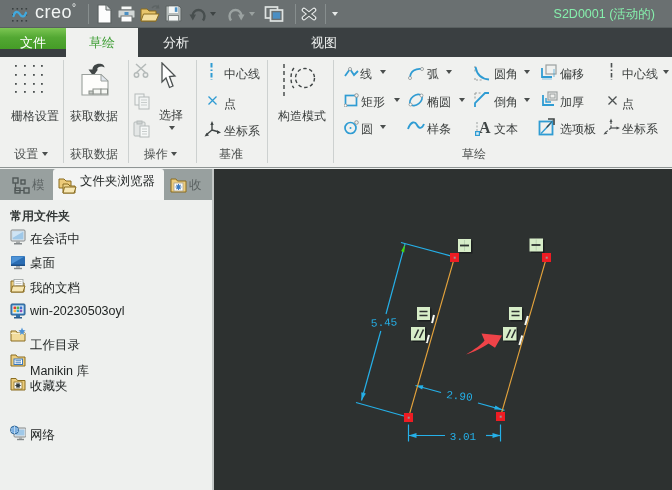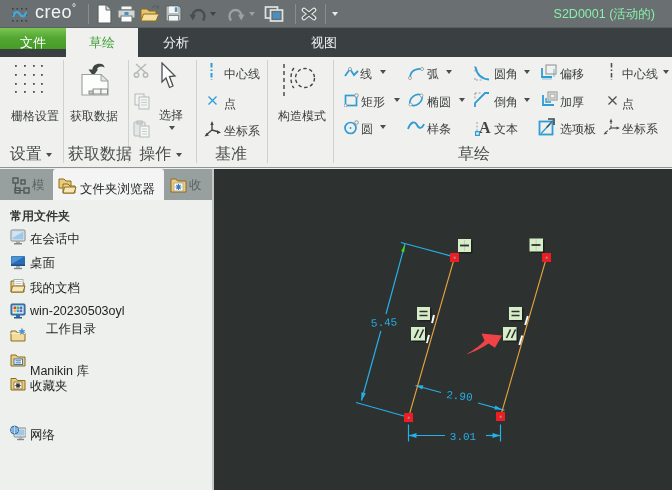--- a/index.html
+++ b/index.html
@@ -9,21 +9,21 @@
 #titlebar { position:absolute; left:0; top:0; width:672px; height:28px; background:#6a7071; border-bottom:1px solid #596060; }
 #menubar { position:absolute; left:0; top:28px; width:672px; height:29px; background:#3a3f41; }
 #ribbon { position:absolute; left:0; top:57px; width:672px; height:111px; background:#f0f1ef; border-bottom:1px solid #8f9594; }
 #main { position:absolute; left:0; top:169px; width:672px; height:321px; }
 #panel { position:absolute; left:0; top:0; width:212px; height:321px; background:#eef0ee; }
 #tabstrip { position:absolute; left:0; top:0; width:212px; height:31px; background:#98a09f; }
 #pborder { position:absolute; left:212px; top:0; width:2px; height:321px; background:#c3c7c6; }
 #canvas { position:absolute; left:214px; top:0; width:458px; height:321px; background:#2d3130; }
 .mitem { position:absolute; top:0; height:29px; line-height:29px; color:#f2f4f3; font-size:13px; text-align:center; }
 .sep { position:absolute; top:3px; width:1px; height:103px; background:#cdd1d0; }
-.glabel { position:absolute; top:90px; height:14px; line-height:14px; font-size:16px; color:#4a4e4d; text-align:center; white-space:nowrap; }
+.glabel { position:absolute; top:90px; height:14px; line-height:14px; font-size:12px; color:#4a4e4d; text-align:center; white-space:nowrap; }
 .btxt { position:absolute; font-size:12px; color:#3b3f3e; white-space:nowrap; }
 .ricon { position:absolute; }
 .pitem { position:absolute; left:30px; font-size:12.5px; color:#1e2221; white-space:nowrap; }
 .picon { position:absolute; left:10px; width:16px; height:16px; }
 .da { display:inline-block; width:0; height:0; border-left:3.5px solid transparent; border-right:3.5px solid transparent; border-top:4px solid #4a4e4d; vertical-align:2px; }
 .dda { position:absolute; width:0; height:0; border-left:3.5px solid transparent; border-right:3.5px solid transparent; border-top:4px solid #4a4e4d; }
 </style>
 </head>
 <body>
 <div id="page">
@@ -323,21 +323,21 @@
         </g>
       </svg>
       <div class="abs" style="left:32px;top:8px;font-size:12.5px;color:#5d6464;">模</div>
 
       <div class="abs" style="left:53px;top:0;width:111px;height:31px;background:#f3f4f3;border-radius:3px 3px 0 0;"></div>
       <svg class="abs" style="left:58px;top:7px;" width="19" height="18" viewBox="0 0 19 18">
         <path d="M1,3 L6,3 L8,5 L13,5 L13,12 L1,12 Z" fill="#ecca79" stroke="#8a6d20" stroke-width="1"></path>
         <path d="M5,8 L10,8 L12,10 L17,10 L17,17 L5,17 Z" fill="#f0d68e" stroke="#8a6d20" stroke-width="1"></path>
         <path d="M6.5,11 L18,11 L16,17 L5,17 Z" fill="#f7e7b4" stroke="#8a6d20" stroke-width="1"></path>
       </svg>
-      <div class="abs" style="left:80px;top:12px;font-size:12.5px;color:#232727;">文件夹浏览器</div>
+      <div class="abs" style="left:80px;top:4px;font-size:12.5px;color:#232727;">文件夹浏览器</div>
 
       <svg class="abs" style="left:170px;top:8px;" width="17" height="16" viewBox="0 0 17 16">
         <path d="M1,2 L6,2 L7.5,4 L16,4 L16,15 L1,15 Z" fill="#eccd7e" stroke="#8a6d20" stroke-width="1"></path>
         <rect x="4" y="6" width="9" height="8" fill="#fdfdf8" stroke="#a8a090" stroke-width="0.8"></rect>
         <path d="M8.5,7 L8.5,13 M5.5,10 L11.5,10 M6.4,7.9 L10.6,12.1 M10.6,7.9 L6.4,12.1" stroke="#3a79c0" stroke-width="1.1"></path>
       </svg>
       <div class="abs" style="left:189px;top:8px;font-size:12.5px;color:#5d6464;">收</div>
     </div>
 
     <div class="abs" style="left:10px;top:39px;font-size:12px;font-weight:bold;color:#333837;">常用文件夹</div>
@@ -384,21 +384,21 @@
       <rect x="6" y="12" width="4" height="2" fill="#2f6ea8"></rect>
       <rect x="4" y="14" width="8" height="1.5" fill="#2a5d8a"></rect>
     </svg>
     <div class="pitem" style="top:135px;">win-20230503oyl</div>
 
     <svg class="picon" style="top:158px;" viewBox="0 0 16 16">
       <path d="M1,4 L6,4 L7.5,6 L15,6 L15,14 L1,14 Z" fill="#f2dc9b" stroke="#8a6d20" stroke-width="1"></path>
       <path d="M1,6.5 L15,6.5" stroke="#f7ecc4" stroke-width="1"></path>
       <path d="M12,0.5 L13,3 L15.5,3.5 L13.5,5.2 L14,8 L12,6.5 L10,8 L10.5,5.2 L8.5,3.5 L11,3 Z" fill="#4e93d6"></path>
     </svg>
-    <div class="pitem" style="top:152px;margin-left:16px;">工作目录</div>
+    <div class="pitem" style="top:168px;">工作目录</div>
 
     <svg class="picon" style="top:183px;" viewBox="0 0 16 16">
       <path d="M1,3 L6,3 L7.5,5 L15,5 L15,14 L1,14 Z" fill="#eccd7e" stroke="#8a6d20" stroke-width="1"></path>
       <rect x="4" y="7" width="8.5" height="5.5" fill="#fdfdf8" stroke="#3a79c0" stroke-width="1"></rect>
       <path d="M5.5,8.8 L11,8.8 M5.5,10.8 L11,10.8" stroke="#3a79c0" stroke-width="1"></path>
     </svg>
     <div class="pitem" style="top:194px;">Manikin 库</div>
 
     <svg class="picon" style="top:207px;" viewBox="0 0 16 16">
       <path d="M1,2.5 L6,2.5 L7.5,4.5 L15,4.5 L15,14 L1,14 Z" fill="#eccd7e" stroke="#8a6d20" stroke-width="1"></path>

